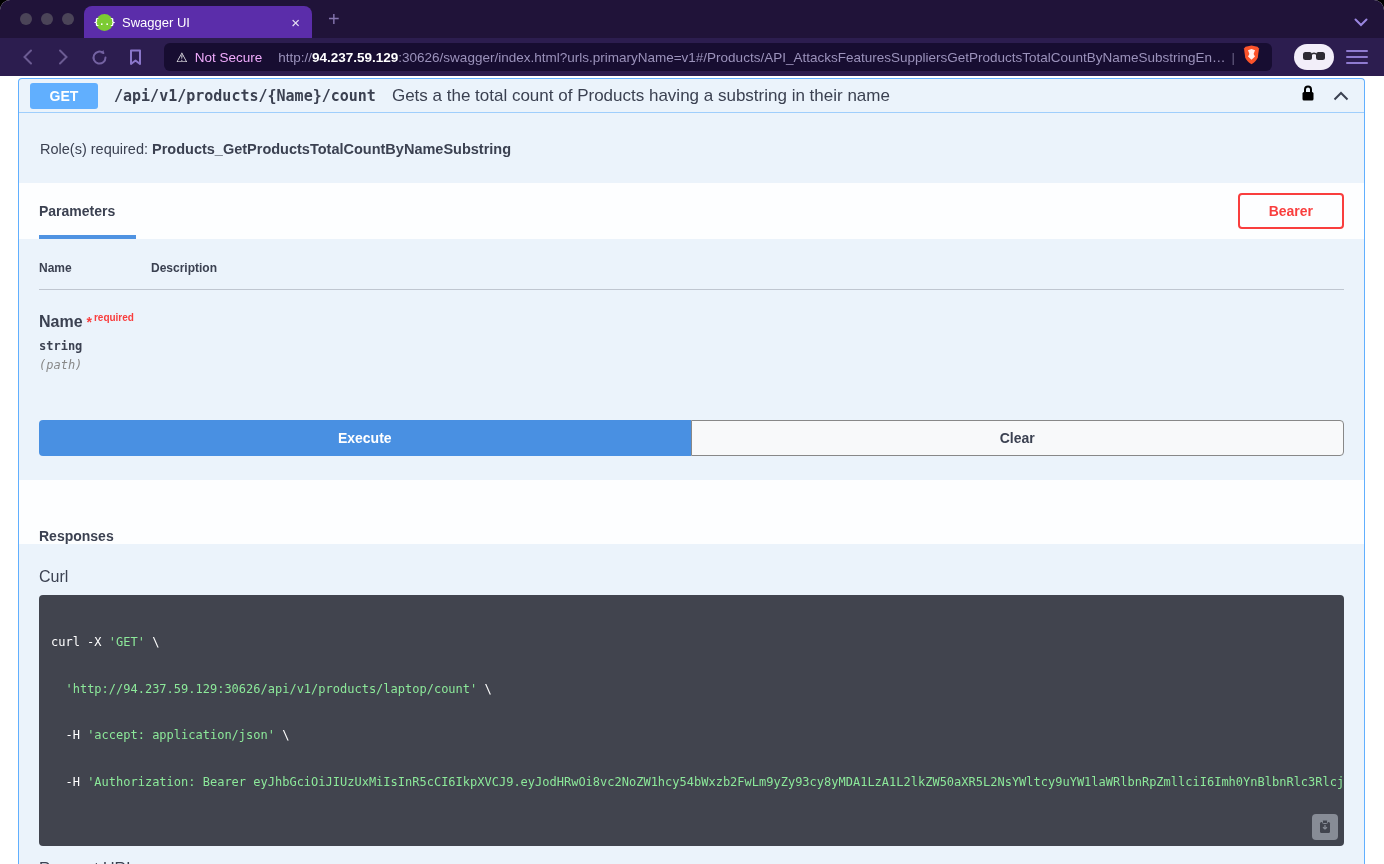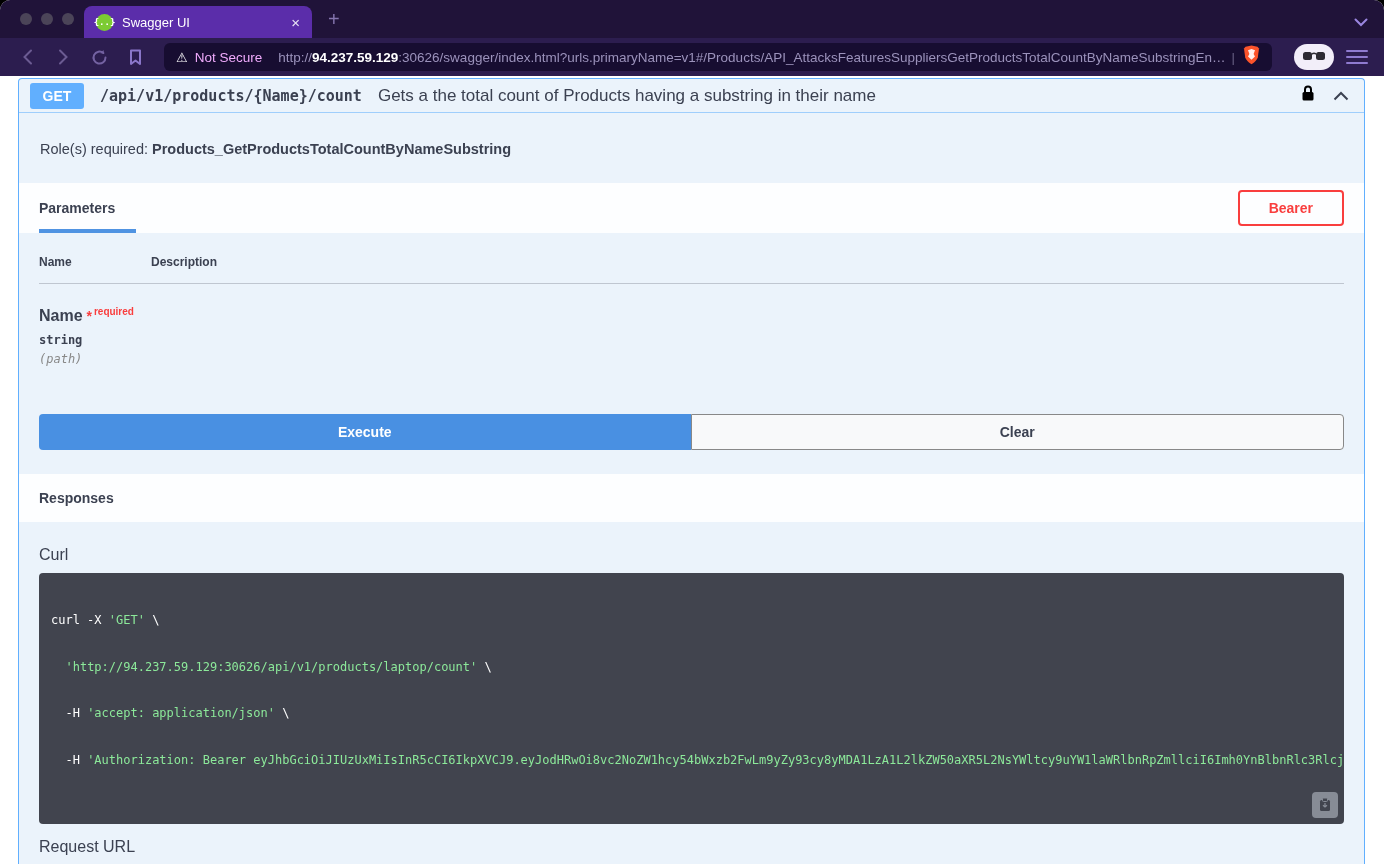--- a/index.html
+++ b/index.html
@@ -34,30 +34,30 @@
           justify-content:center; margin:0 6px 0 8px; flex:0 0 auto; }
   .menu-btn { width:22px; display:flex; flex-direction:column; gap:4px; margin-right:4px; }
   .menu-btn i { height:2px; background:#8f7bd0; border-radius:1px; }
 
   
   .page { position:relative; height:788px; background:#fff; overflow:hidden; }
   .opblock { position:absolute; left:18px; right:19px; top:2px; bottom:0; background:#ebf3fb;
              border:1px solid #61affe; border-bottom:none; border-radius:4px 4px 0 0; overflow:hidden; }
   .op-summary { height:34px; display:flex; align-items:center; padding:0 11px; gap:16px;
                 border-bottom:1px solid rgba(97,175,254,.55); cursor:pointer; }
-  .method-badge { background:#61affe; color:#fff; font-weight:bold; font-size:14px; width:54px; height:26px;
+  .method-badge { background:#61affe; color:#fff; font-weight:bold; font-size:14px; width:68px; height:26px;
                   line-height:26px; text-align:center; border-radius:3px; }
   .op-path { font-family:"DejaVu Sans Mono",monospace; font-weight:bold; font-size:15px; color:#3b4151; }
   .op-desc { font-size:17px; color:#3b4151; }
   .op-summary-right { margin-left:auto; display:flex; align-items:center; gap:18px; padding-right:4px; }
 
   .op-roles { padding:28px 21px 26px; font-size:14.5px; color:#3b4151; }
   .op-roles b { font-weight:bold; }
 
-  .section-header { background:rgba(255,255,255,.88); height:50px; display:flex; align-items:center;
+  .section-header { background:rgba(255,255,255,.88); height:56px; display:flex; align-items:center;
                     padding:0 20px; position:relative; }
   .tab-label { font-size:14px; font-weight:bold; color:#3b4151; }
   .tab-indicator { position:absolute; left:20px; bottom:0; width:97px; height:4px; background:#4f93e2; }
   .cancel-btn { margin-left:auto; border:2px solid #f93e3e; color:#f93e3e; font-weight:bold; font-size:14px;
                 padding:8px 29px; border-radius:4px; background:transparent; cursor:pointer;
                 font-family:"Liberation Sans",sans-serif; }
 
   .params-body { padding:12px 20px 0; }
   .params-head { display:flex; font-size:12px; font-weight:bold; color:#3b4151; padding:10px 0 14px;
                  border-bottom:1px solid rgba(59,65,81,.25); }
@@ -205,21 +205,21 @@
               <div class="param-type">string</div>
               <div class="param-in">(path)</div>
             </div>
           </div>
           <div class="exec-row">
             <button class="btn-execute">Execute</button>
             <button class="btn-clear">Clear</button>
           </div>
         </div>
 
-        <div class="section-header" style="height:48px;">
+        <div class="section-header" style="height:64px;align-items:flex-end;">
           <span class="tab-label">Responses</span>
         </div>
 
         <div class="responses-body">
           <div class="small-label">Curl</div>
           <div class="curl-block">
             <div><span>curl -X </span><span class="str">'GET'</span><span> \</span></div>
             <div><span>  </span><span class="str">'http://94.237.59.129:30626/api/v1/products/laptop/count'</span><span> \</span></div>
             <div><span>  -H </span><span class="str">'accept: application/json'</span><span> \</span></div>
             <div><span>  -H </span><span class="str">'Authorization: Bearer eyJhbGciOiJIUzUxMiIsInR5cCI6IkpXVCJ9.eyJodHRwOi8vc2NoZW1hcy54bWxzb2FwLm9yZy93cy8yMDA1LzA1L2lkZW50aXR5L2NsYWltcy9uYW1laWRlbnRpZmllciI6Imh0YnBlbnRlc3RlcjEyQHEuaHRiIiwiaHR0cDovL3NjaGVtYXMueG1sc29hcC5vcmcvd3MvMjAwNS8wNS9pZGVudGl0eS9jbGFpbXMvbmFtZSI6ImFkbWluIn0'</span><span></span></div>

